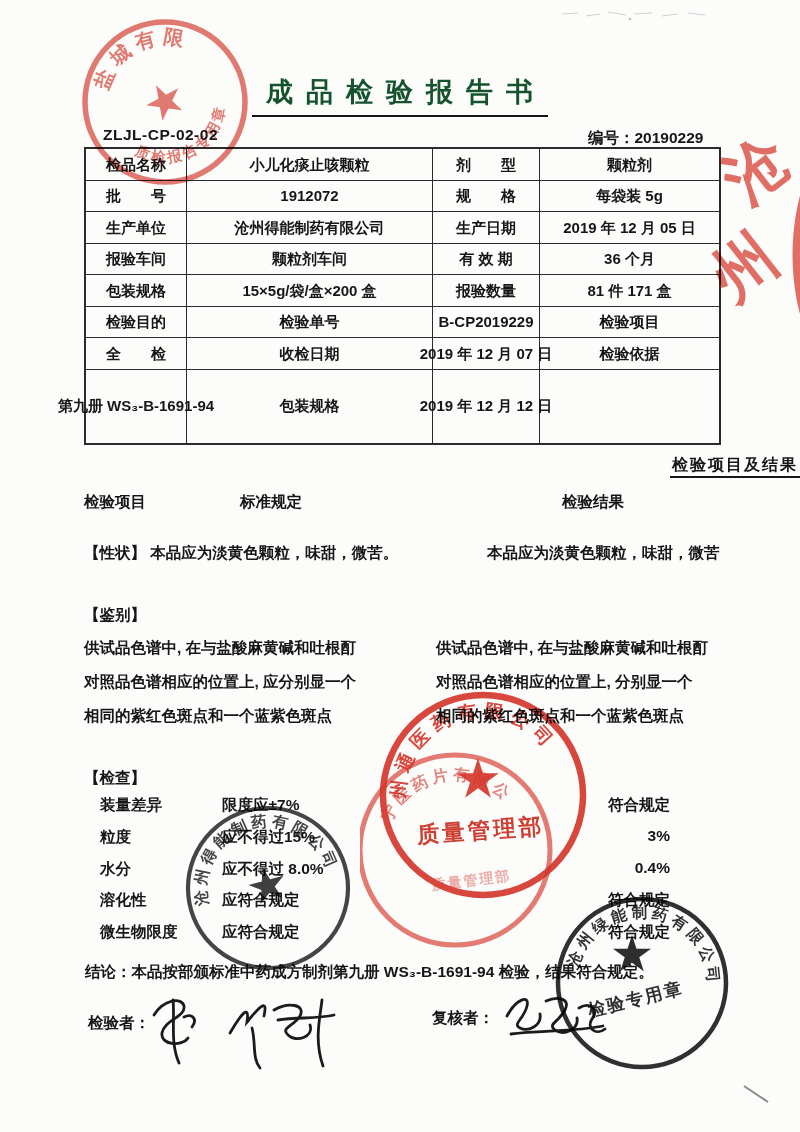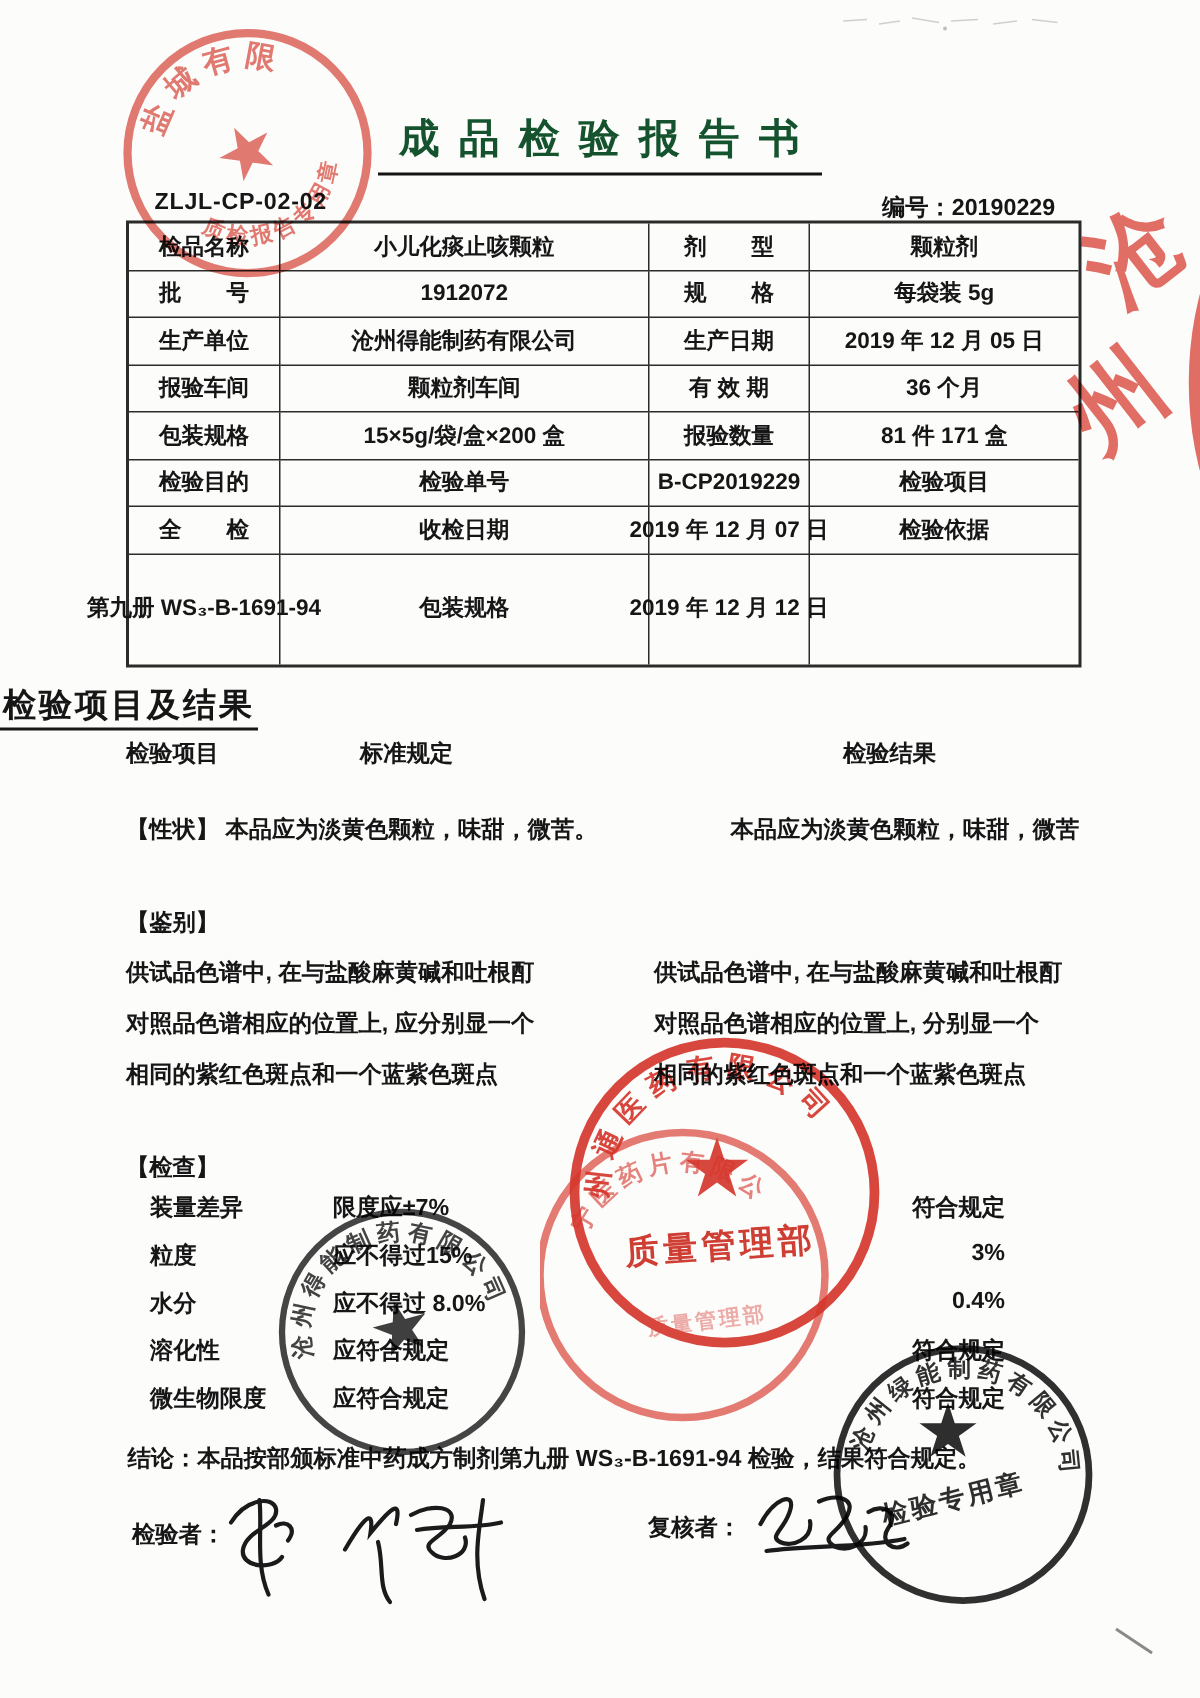--- a/index.html
+++ b/index.html
@@ -26,21 +26,21 @@
     font-size:15px;
   }
   .tbl>div{
     border-right:1.6px solid #2b2b2b;border-bottom:1.6px solid #2b2b2b;
     display:flex;align-items:center;justify-content:center;
     white-space:nowrap;line-height:1.15;box-sizing:border-box;
   }
   .tbl>div:nth-child(4n){border-right:none;}
   .tbl>div:nth-child(n+29){border-bottom:none;}
   .tbl .two{flex-direction:column;line-height:1.85;}
-  .sectitle{top:455px;left:0;right:0;text-align:left;font-size:22px;letter-spacing:2px;}
+  .sectitle{top:455px;left:0;right:0;text-align:right;font-size:16px;letter-spacing:2px;}
   .sectitle span{border-bottom:2px solid #161616;padding:0 2px 3px 2px;}
   .colhead{top:492px;font-size:15.5px;}
   .line{white-space:nowrap;font-size:15.5px;}
   .resrow{left:84px;right:0;height:30px;font-size:15.5px;}
   .resrow .nm{position:absolute;left:16px;}
   .resrow .sd{position:absolute;left:138px;}
   .resrow .rs{position:absolute;left:436px;width:150px;text-align:right;}
   .stamp{mix-blend-mode:multiply;pointer-events:none;}
   svg text{font-family:"Liberation Sans","DejaVu Sans",sans-serif;font-weight:bold;}
 </style>

